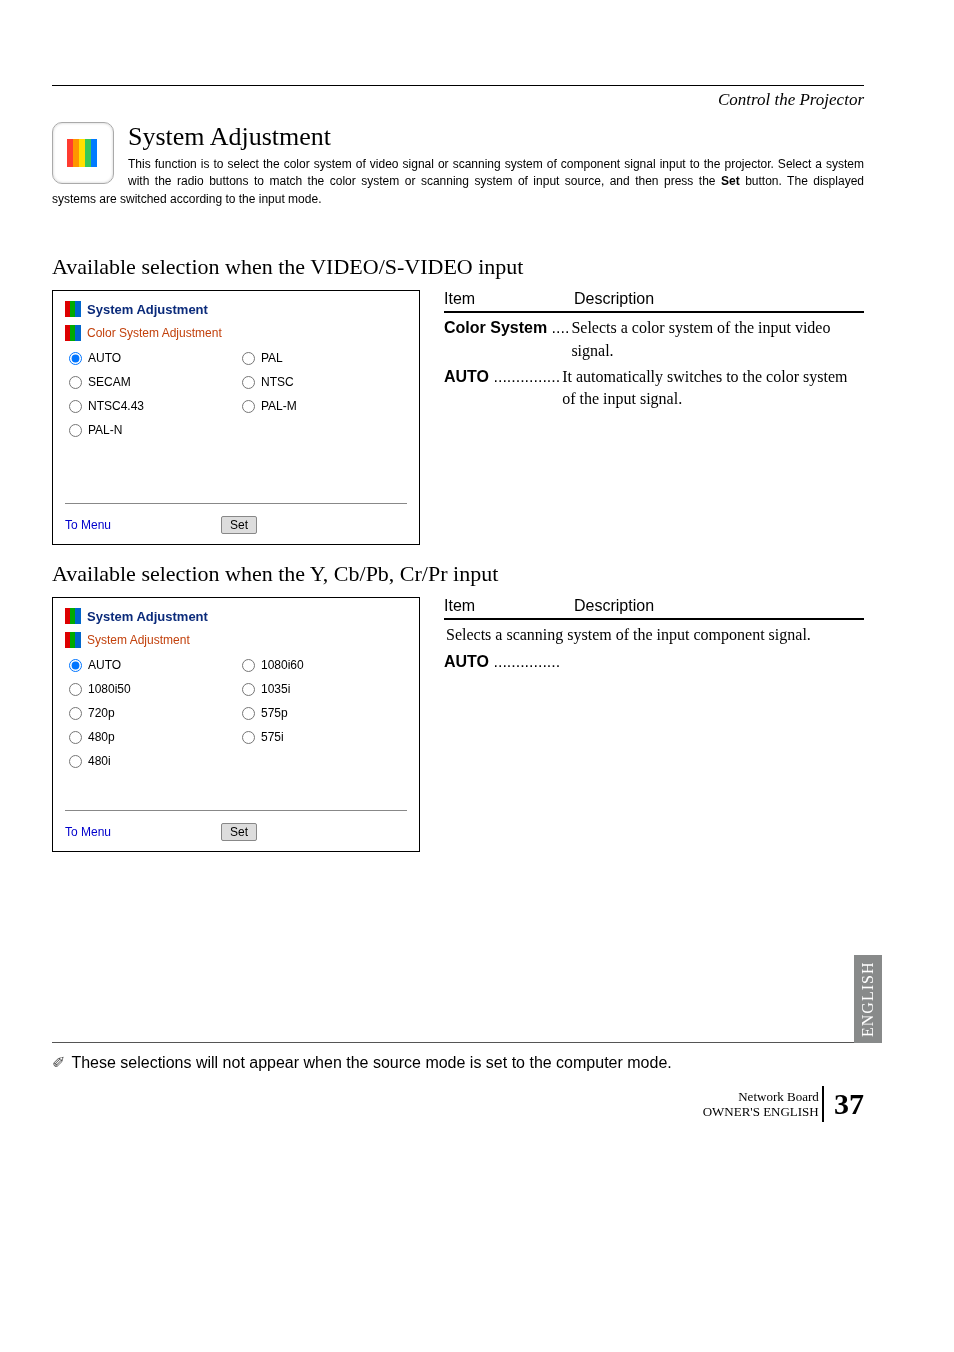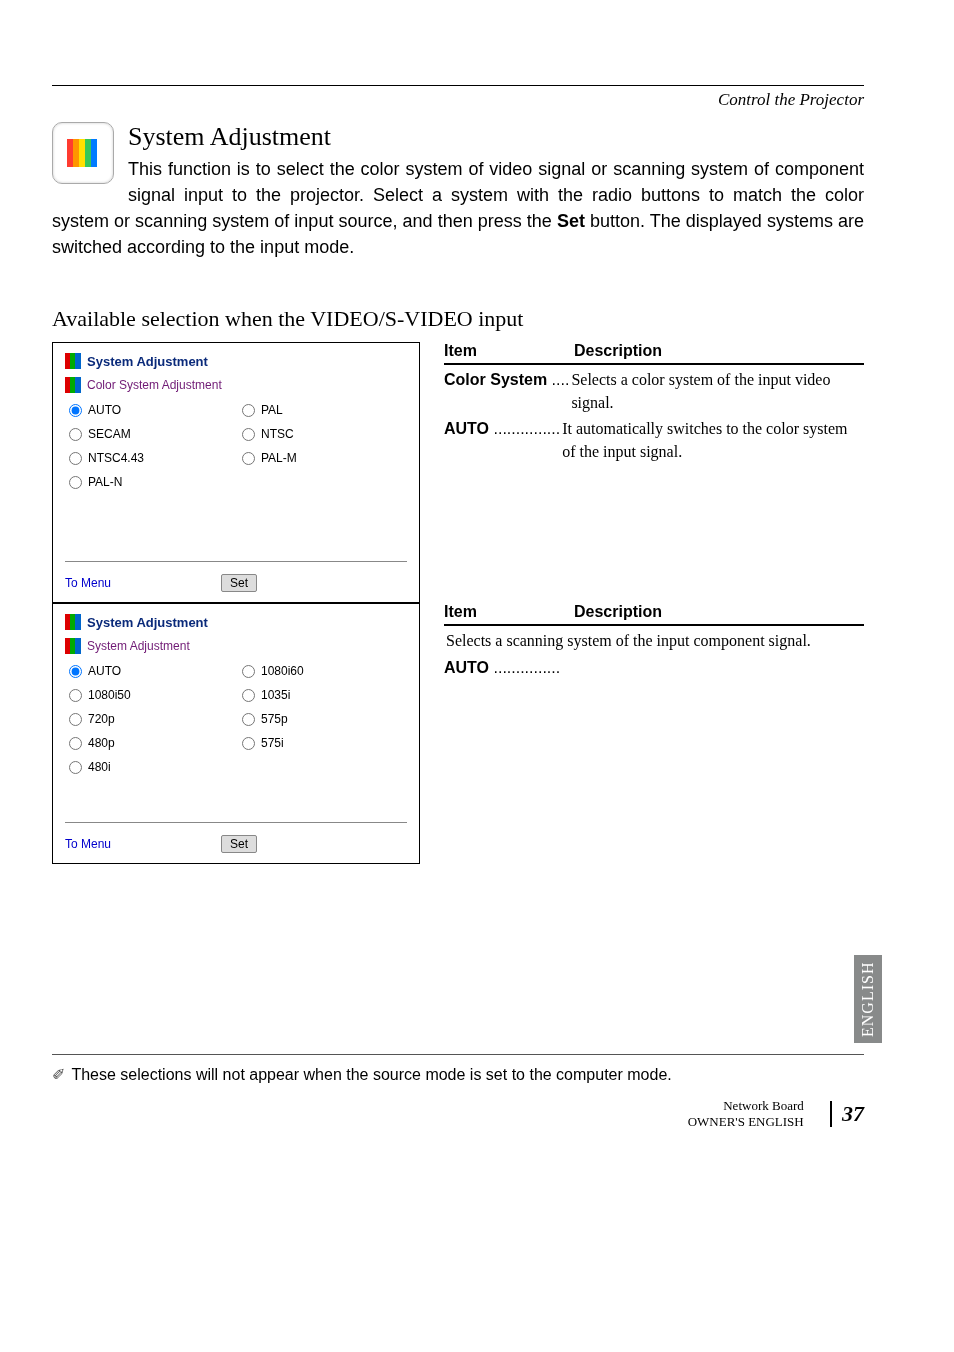--- a/index.html
+++ b/index.html
@@ -40,21 +40,21 @@
     box-shadow: inset 0 0 3px rgba(0,0,0,0.2);
   }
   .icon-block svg { width: 40px; height: 40px; }
   h2.section-title {
     font-family: "Palatino Linotype", "Book Antiqua", Palatino, serif;
     font-weight: normal;
     font-size: 26px;
     margin: 0 0 4px 0;
   }
   .body-para {
-    font-size: 18px;
+    font-size: 12px;
     line-height: 1.45;
     text-align: justify;
     margin: 0 0 30px 0;
   }
   .body-para .set-bold { font-weight: bold; }
   h3.subheading {
     font-family: "Palatino Linotype", "Book Antiqua", Palatino, serif;
     font-weight: normal;
     font-size: 22px;
     margin: 16px 0 10px 0;
@@ -79,42 +79,42 @@
     font-weight: bold;
     color: #0a2a7a;
     font-size: 13px;
   }
   .panel-subtitle-row {
     display: flex;
     align-items: center;
     gap: 6px;
     margin-bottom: 10px;
     font-size: 12px;
-    color: #701a75;
+    color: #c2410c;
   }
   .rgb-icon { width: 16px; height: 16px; display: inline-block; }
   .radio-grid {
     display: grid;
     grid-template-columns: 1fr 1fr;
     column-gap: 8px;
     row-gap: 10px;
     min-height: 150px;
     align-content: start;
     padding-left: 4px;
   }
   .radio-item {
     display: flex;
     align-items: center;
     gap: 6px;
     font-size: 12px;
   }
   .radio-item input[type=radio] { margin: 0; }
   .panel-footer {
     border-top: 1px solid #888;
-    margin-top: 8px;
+    margin-top: 2px;
     padding-top: 12px;
     display: flex;
     align-items: center;
     justify-content: flex-start;
   }
   .to-menu-link {
     color: #0000cc;
     font-size: 12px;
     text-decoration: none;
     cursor: pointer;
@@ -128,21 +128,21 @@
     cursor: pointer;
     margin: 0 auto;
   }
   .table-col {
     flex: 1;
     font-size: 16px;
   }
   .desc-header {
     display: flex;
     border-bottom: 2px solid #000;
-    font-weight: bold;
+    font-weight: normal;
     padding-bottom: 3px;
     gap: 10px;
     align-items: flex-end;
   }
   .desc-h-item { width: 120px; }
   .desc-h-desc { flex: 1; }
   .desc-row {
     display: flex;
     margin-top: 4px;
     line-height: 1.4;
@@ -186,27 +186,26 @@
   }
   .pencil-icon { font-size: 16px; color: #444; }
   .footer {
     text-align: right;
     margin-top: 14px;
     font-family: "Palatino Linotype", serif;
     font-size: 13px;
     line-height: 1.2;
   }
   .footer .big {
-    font-size: 22px;
-    font-style: italic;
+    font-size: 30px;
     font-weight: bold;
     display: inline-block;
     border-left: 2px solid #000;
     padding-left: 10px;
-    margin-left: 23px;
+    margin-left: 0;
     vertical-align: middle;
   }
   .footer .small-block {
     display: inline-block;
     text-align: right;
     vertical-align: middle;
   }
   .clearfix::after { content: ""; display: table; clear: both; }
 </style>
 </head>
@@ -300,20 +299,21 @@
         <div class="desc-leader"><span class="bold">Color System</span><span> ....</span></div>
         <div class="desc-text">Selects a color system of the input video signal.</div>
       </div>
       <div class="desc-row">
         <div class="desc-leader"><span class="bold">AUTO</span><span> ...............</span></div>
         <div class="desc-text">It automatically switches to the color system of the input signal.</div>
       </div>
     </div>
   </div>
 
+  <h3 class="subheading">Available selection when the Y, Cb/Pb, Cr/Pr input</h3>
   <div class="two-col">
     <div class="panel">
       <div class="panel-title-row">
         <span class="rgb-icon">
           <svg viewBox="0 0 16 16">
               <rect width="5" height="16" fill="#d00"></rect>
               <rect x="5" width="5" height="16" fill="#0a0"></rect>
               <rect x="10" width="6" height="16" fill="#06c"></rect>
             </svg>
         </span>

